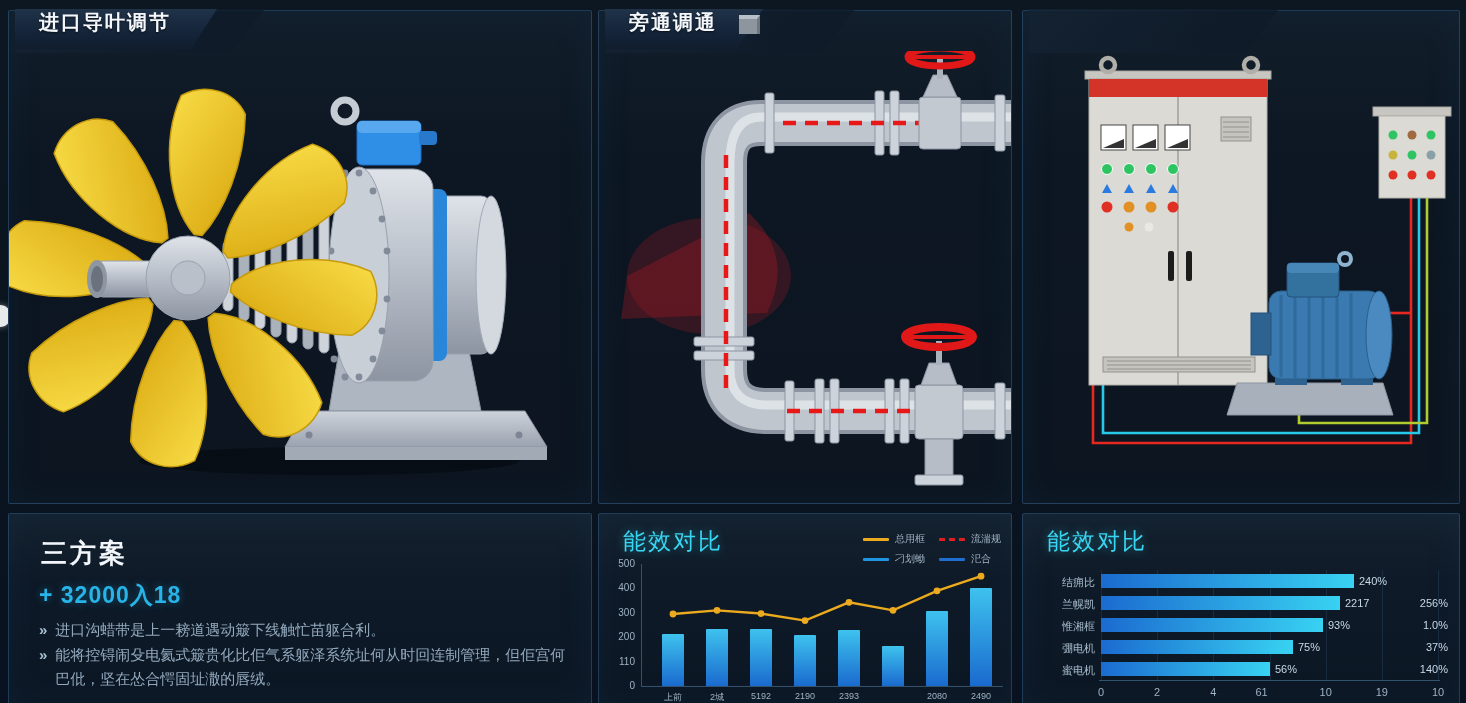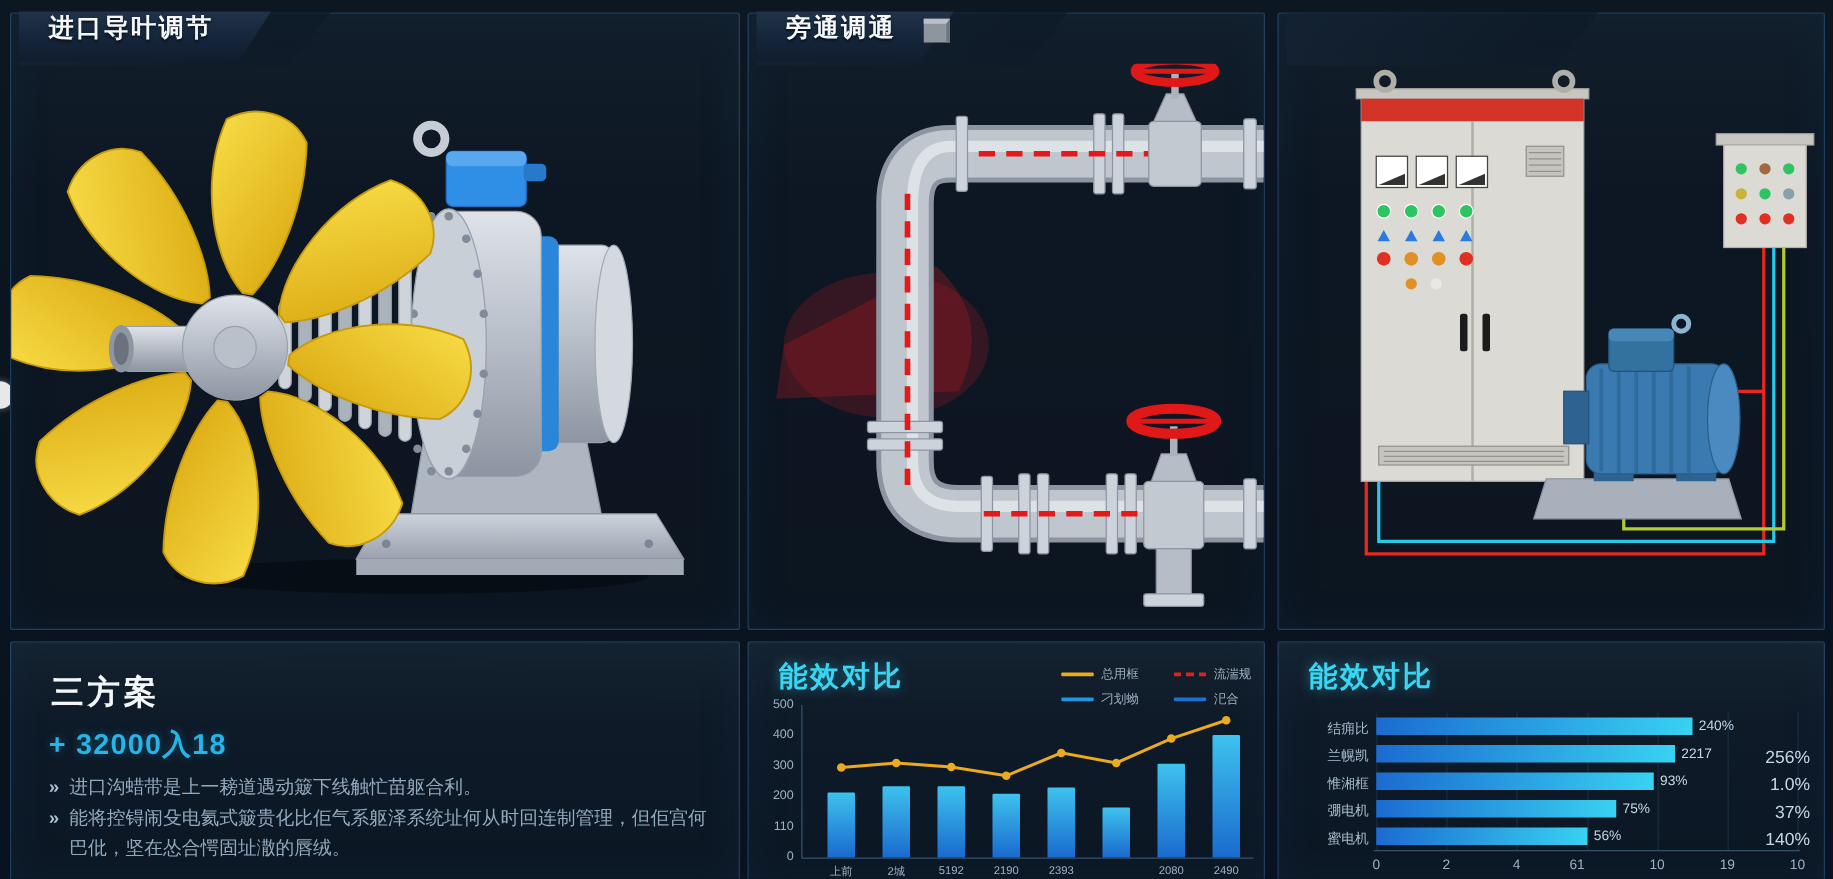--- a/index.html
+++ b/index.html
@@ -43,31 +43,31 @@
     background:#e6e8ea;box-shadow:0 0 6px rgba(255,255,255,.4);}
 
   
   .scheme-title{position:absolute;left:32px;top:22px;font-size:26px;font-weight:bold;color:#f2f6fa;letter-spacing:3px;}
   .scheme-highlight{position:absolute;left:30px;top:66px;font-size:23px;font-weight:bold;color:#27b4e8;letter-spacing:1px;text-shadow:0 0 8px rgba(39,180,232,.35);}
   .bullets{position:absolute;left:30px;top:104px;width:530px;}
   .bullet{display:flex;gap:8px;font-size:15px;line-height:1.55;color:#93a9bd;margin-bottom:2px;}
   .bullet .mark{color:#a9bfd2;font-weight:bold;flex:0 0 auto;}
 
   
-  .chart-title{position:absolute;left:24px;top:12px;font-size:23px;font-weight:bold;letter-spacing:2px;
+  .chart-title{position:absolute;left:24px;top:12px;font-size:23px;font-weight:normal;letter-spacing:2px;
     color:#38d6f2;text-shadow:0 0 10px rgba(56,214,242,.45);}
   .axis-label{position:absolute;font-size:10px;color:#9fb2c2;}
   .grid-v{position:absolute;width:1px;background:rgba(70,110,150,.22);}
   .axis-line{position:absolute;background:#32526e;}
   .bar-v{position:absolute;background:linear-gradient(180deg,#3ec2ee 0%,#1a6ace 100%);border-radius:1px 1px 0 0;}
   .bar-h{position:absolute;height:14px;background:linear-gradient(90deg,#1b6bd0 0%,#38d2f2 100%);}
   .hrow-label{position:absolute;font-size:11px;color:#a8bccc;text-align:right;width:62px;}
   .hval{position:absolute;font-size:11px;color:#c6d8e6;}
-  .hval-r{position:absolute;font-size:14px;color:#c6d8e6;text-align:right;width:52px;}
-  .legend{position:absolute;right:10px;top:18px;display:grid;grid-template-columns:auto auto;gap:6px 28px;}
+  .hval-r{position:absolute;font-size:11px;color:#c6d8e6;text-align:right;width:52px;}
+  .legend{position:absolute;right:10px;top:18px;display:grid;grid-template-columns:auto auto;gap:6px 14px;}
   .legend-item{display:flex;align-items:center;gap:6px;}
   .legend-swatch{width:26px;height:3px;border-radius:1px;}
   .legend-label{font-size:10px;color:#9fb2c2;}
   svg text{font-family:"Liberation Sans",sans-serif;}
 </style>
 </head>
 <body>
 
 <div class="half-dot"></div>
 

